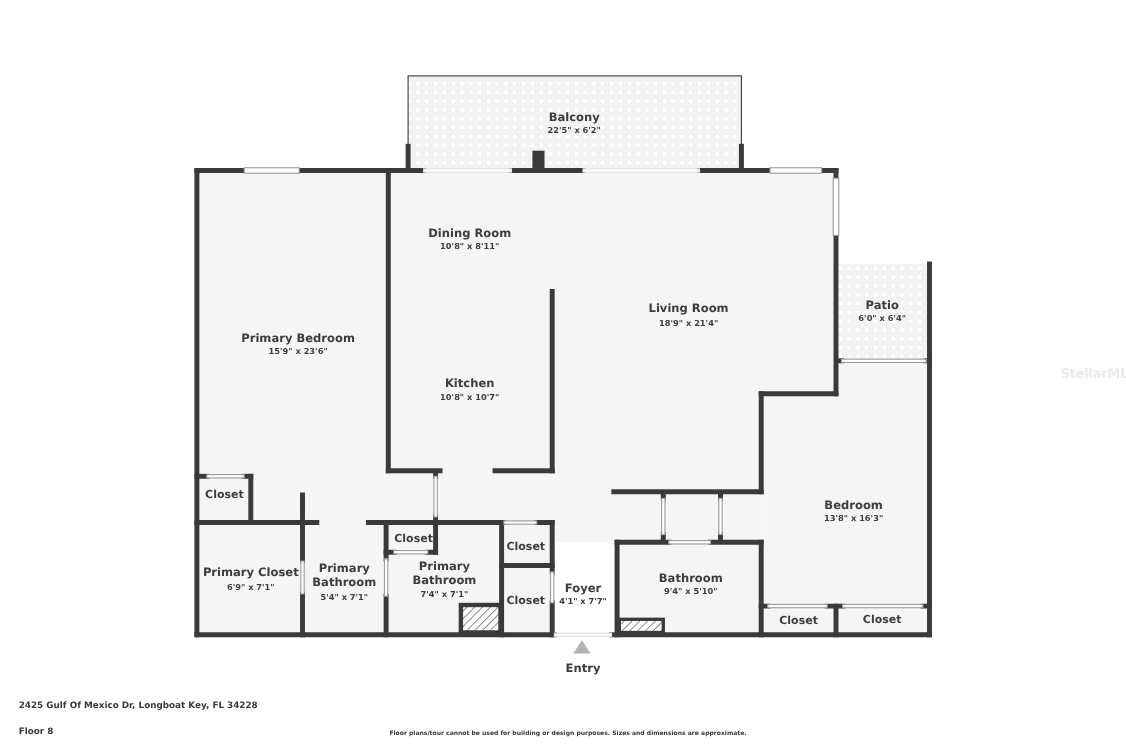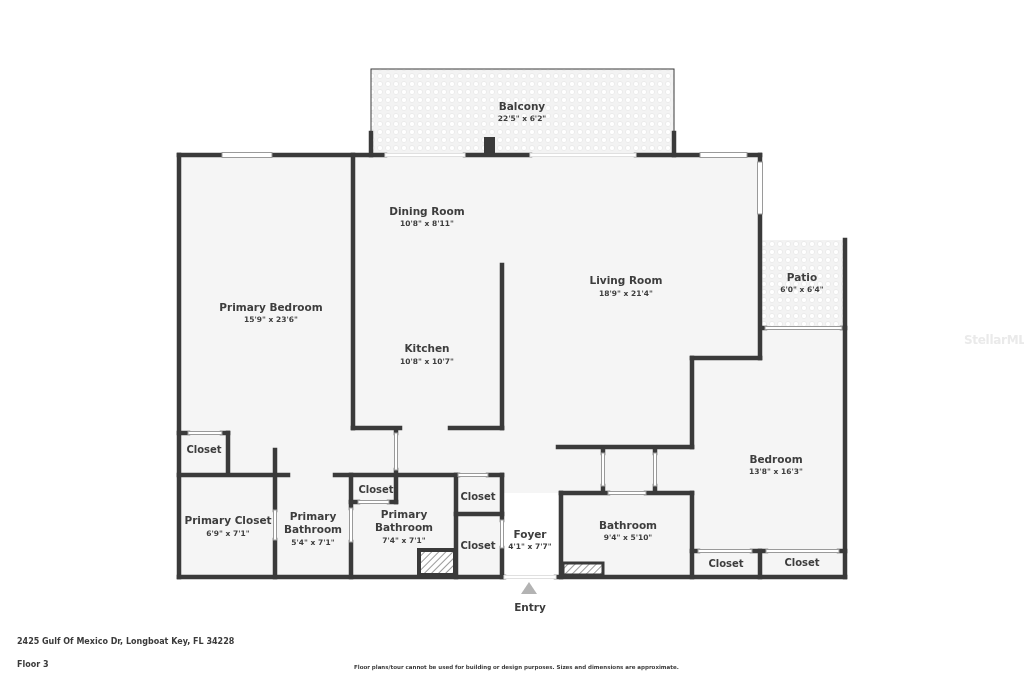--- a/index.html
+++ b/index.html
@@ -207,14 +207,14 @@
   <g>
     <text class="closet-name" x="726" y="567">Closet</text>
   </g>
   <g>
     <text class="closet-name" x="802" y="566">Closet</text>
   </g>
 </svg>
 
 <div class="watermark">StellarMLS</div>
 <div class="address">2425 Gulf Of Mexico Dr, Longboat Key, FL 34228</div>
-<div class="floor-label">Floor 3</div>
+<div class="floor-label">Floor 8</div>
 <div class="disclaimer">Floor plans/tour cannot be used for building or design purposes. Sizes and dimensions are approximate.</div>
 
 </body></html>

